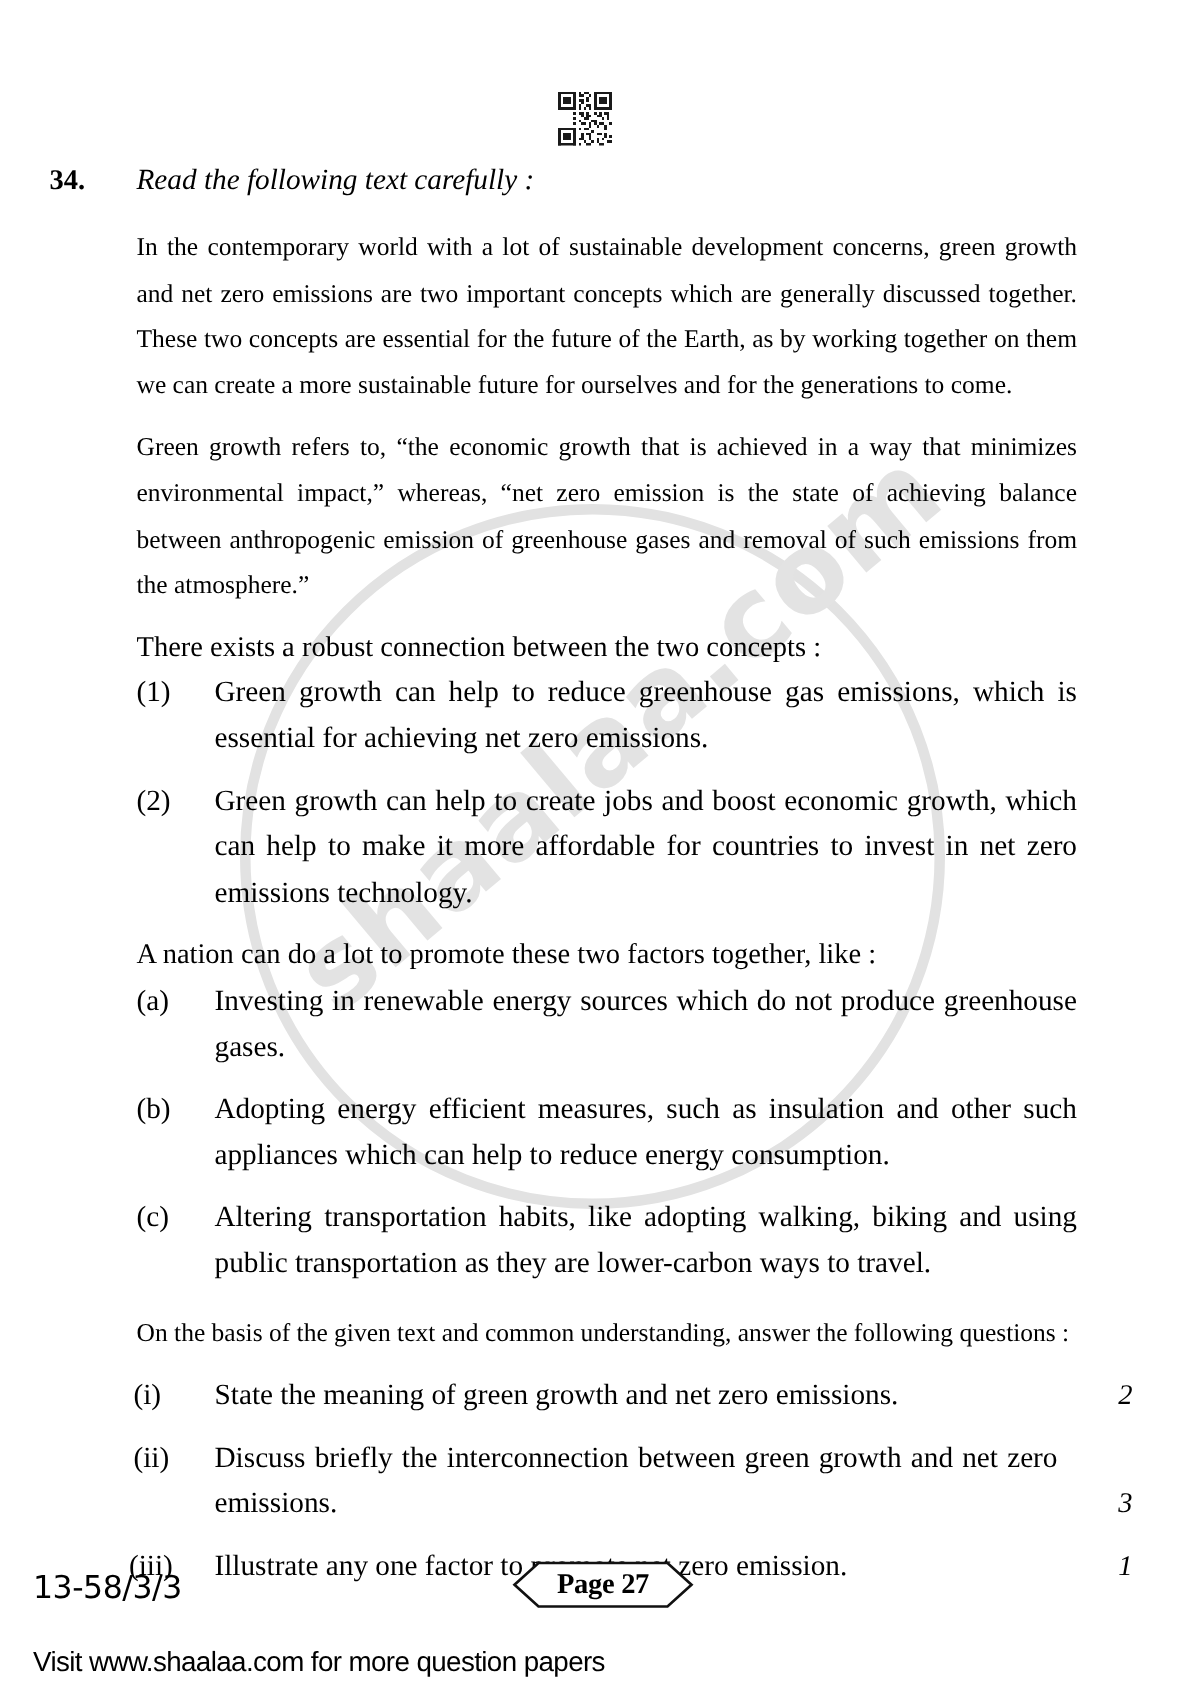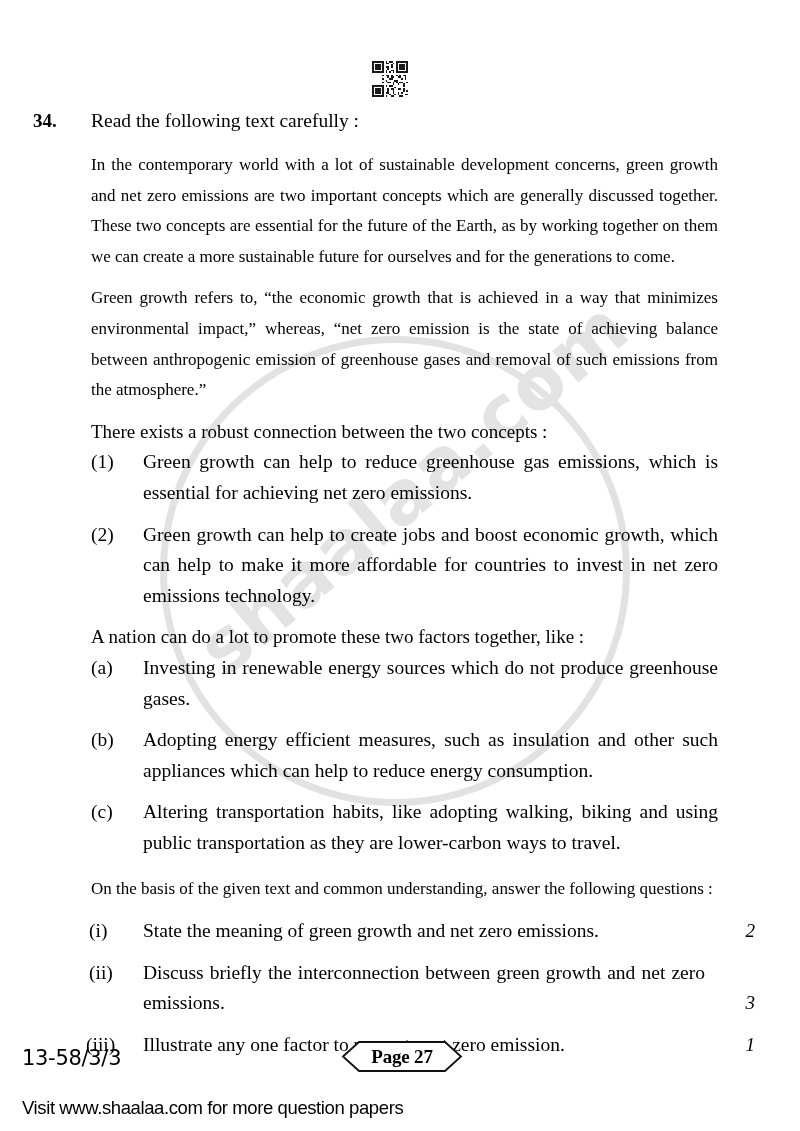--- a/index.html
+++ b/index.html
@@ -96,20 +96,21 @@
     text-align: justify;
     text-justify: inter-word;
     margin: 0;
   }
   .lead-line {
     position: relative;
     margin: 0 0 0 0;
     padding: 0 0 0 91px;
     font-size: 19.5px;
     line-height: 26px;
+    font-style: italic;
   }
   .body-para {
     margin: 0 0 0 0;
     padding: 0 82px 0 91px;
   }
   .plain-line {
     padding: 0 82px 0 91px;
     font-size: 19px;
     line-height: 30.6px;
     margin: 0;

